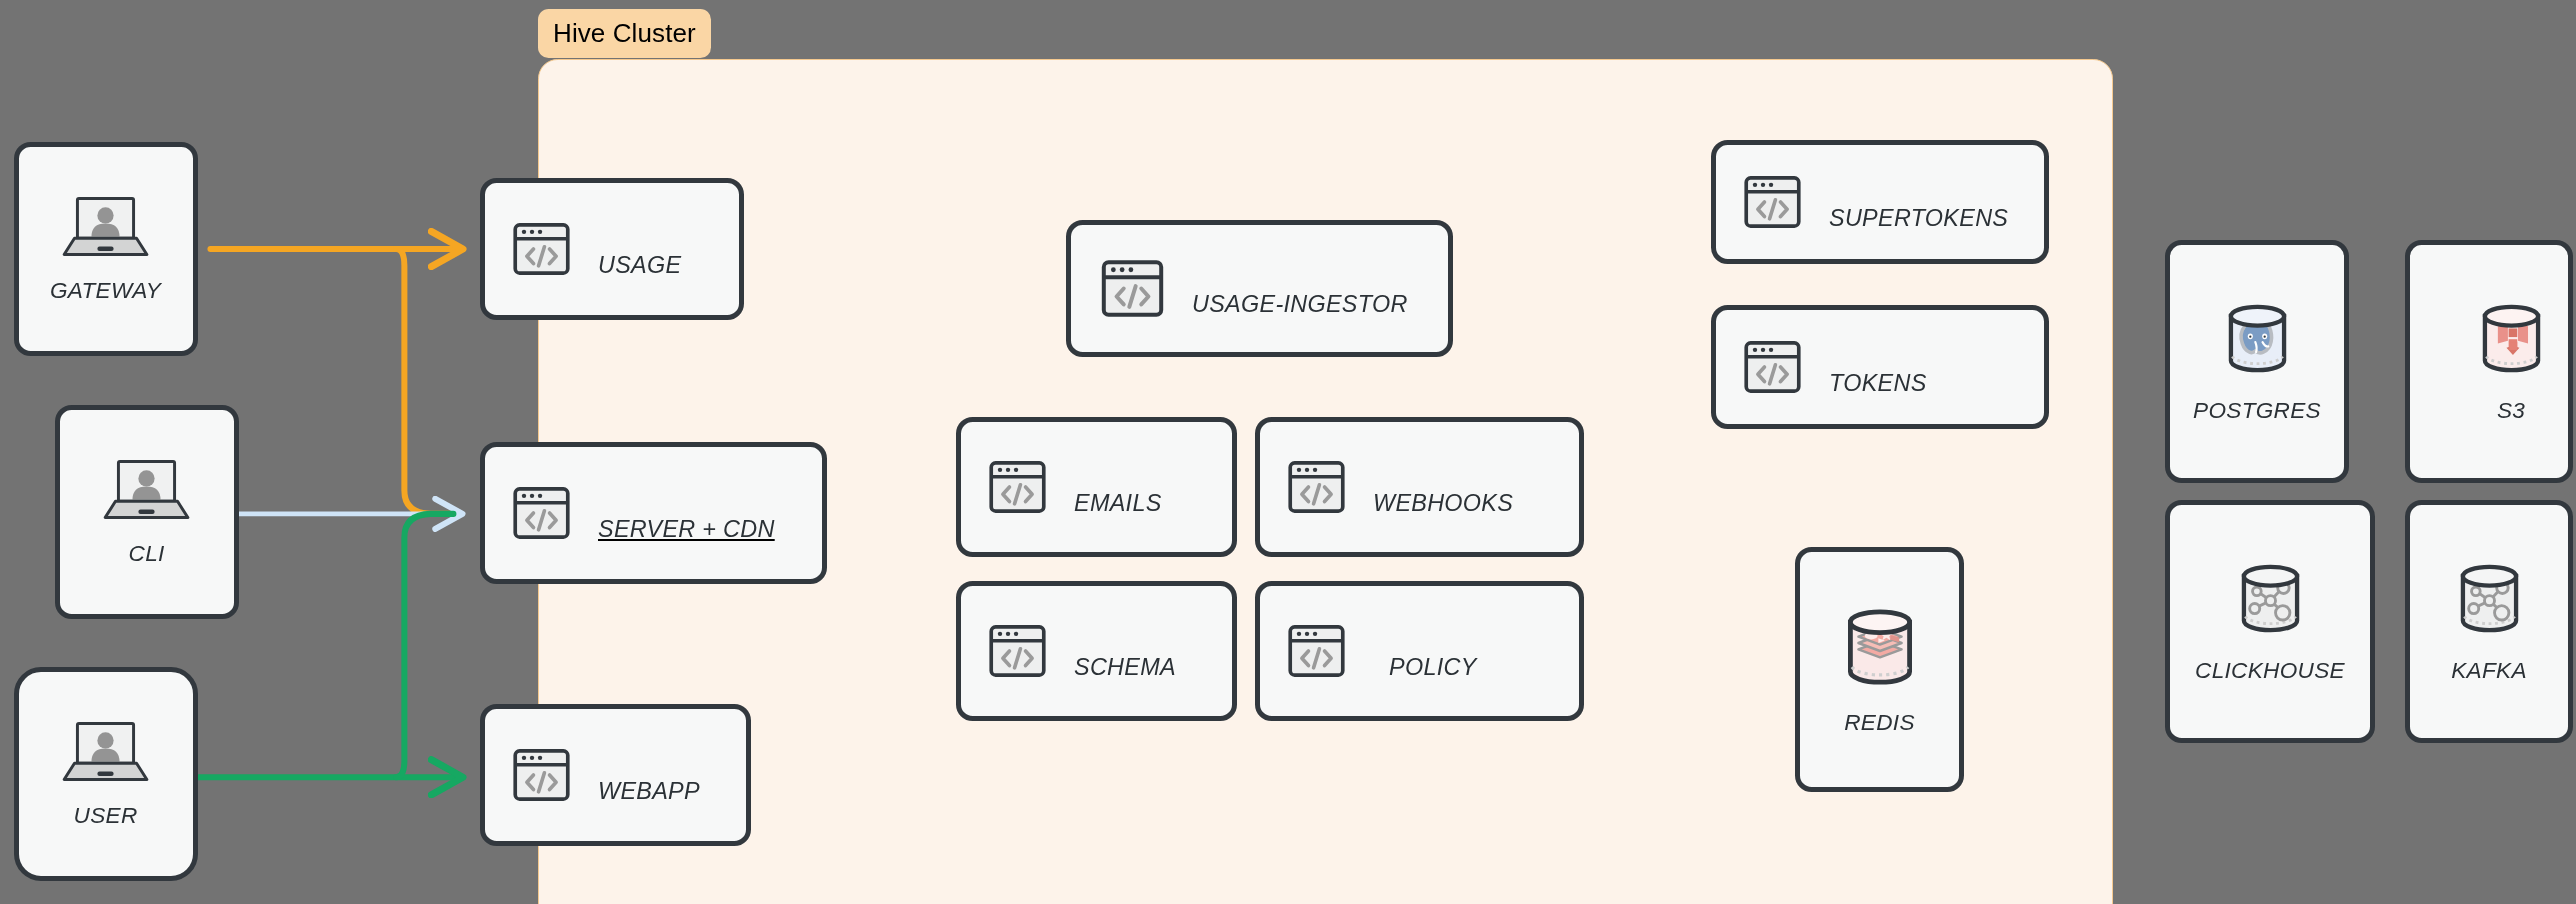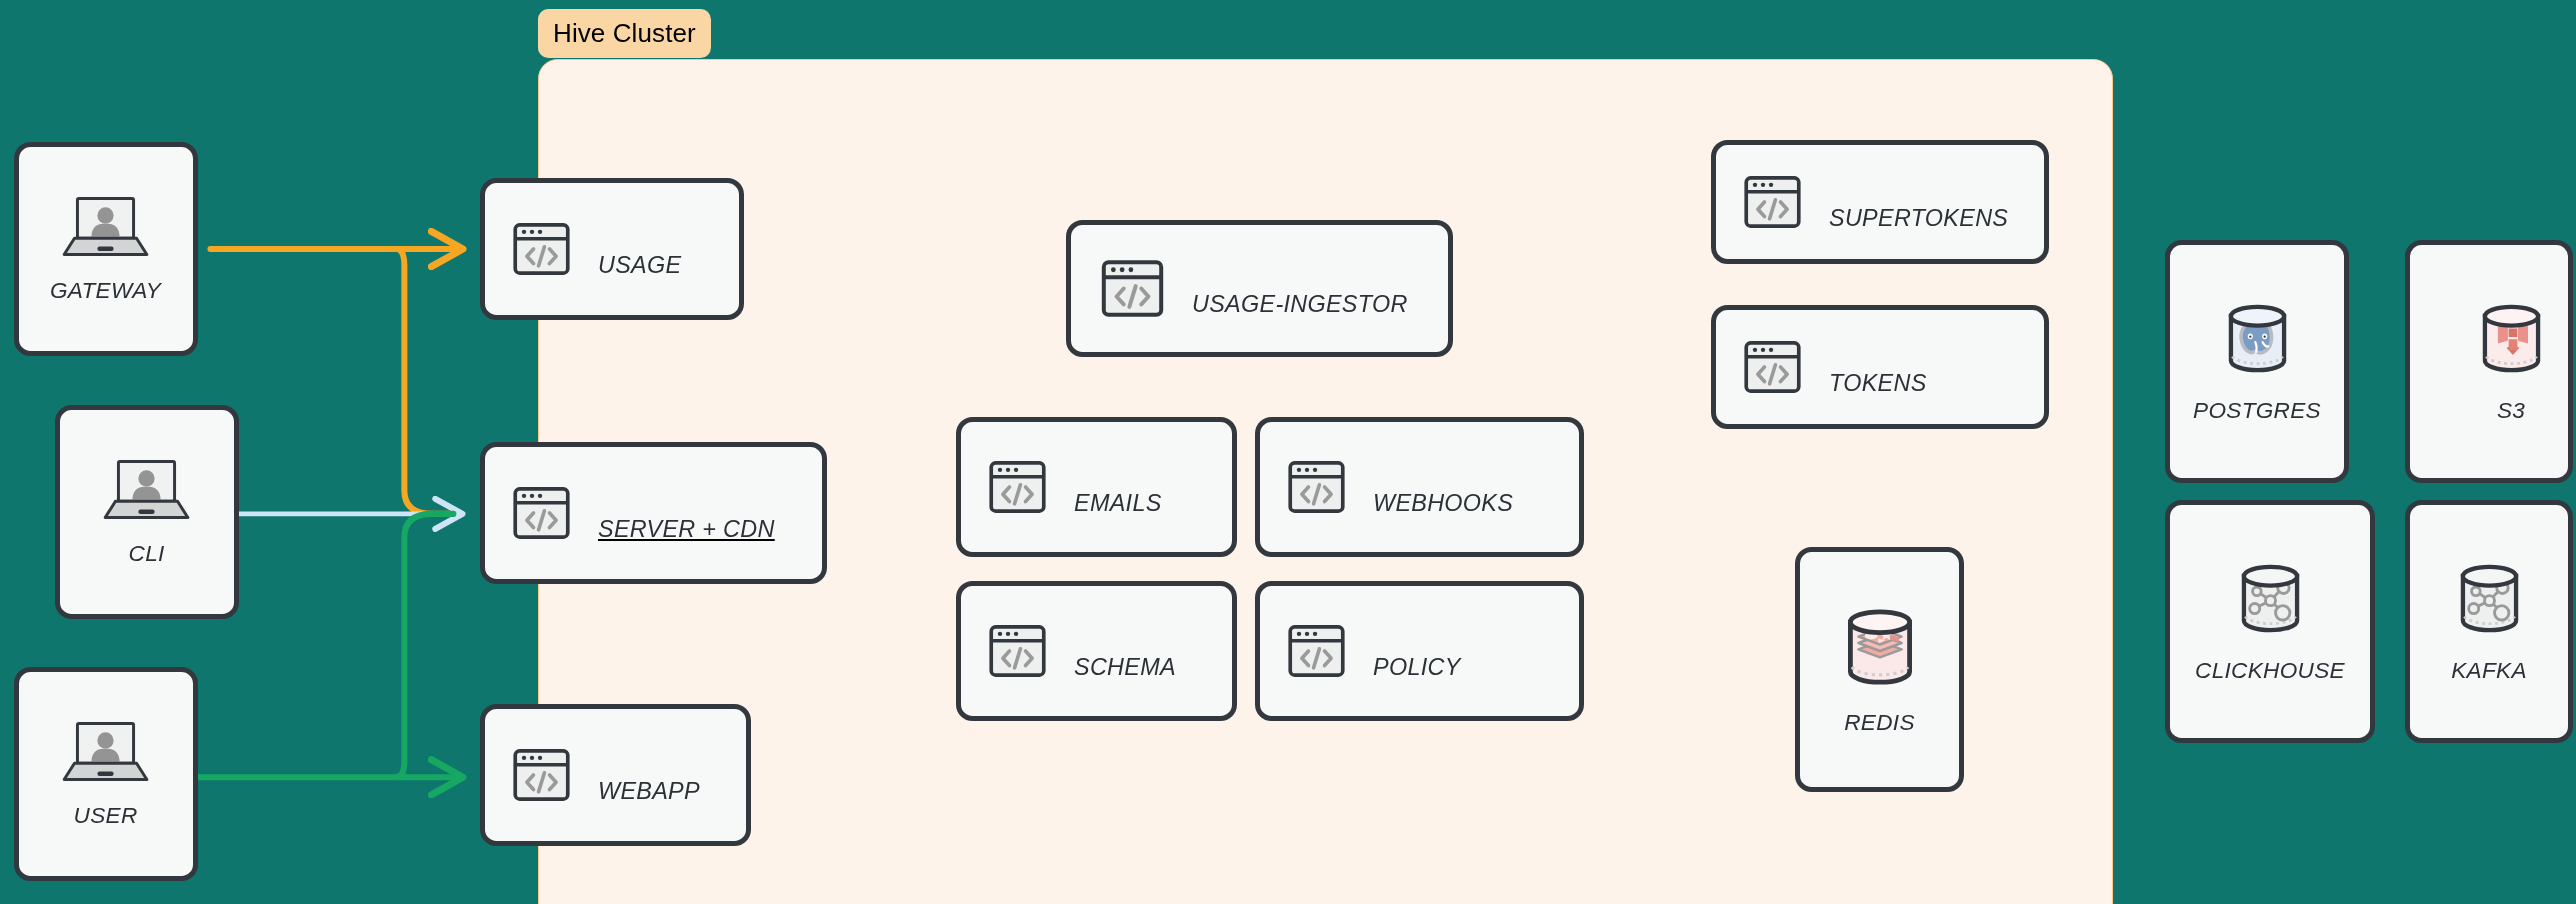--- a/index.html
+++ b/index.html
@@ -5,21 +5,21 @@
 <style>
   html,body{margin:0;padding:0;background:#000;}
   body{
     font-family:"Liberation Sans","DejaVu Sans",sans-serif;
     -webkit-font-smoothing:antialiased;
   }
   #stage{
     position:relative;
     width:2576px;
     height:904px;
-    background:#0f766e;
+    background:#737373;
     overflow:hidden;
   }
 
   
   .cluster-panel{
     position:absolute;
     background:#fdf3ea;
     border:1.5px solid #f5c98f;
     border-radius:19.6px;
     box-sizing:border-box;
@@ -121,21 +121,21 @@
       <rect x="22" y="6" width="76" height="54" rx="2" fill="#f0f1f1" stroke="#32383e" stroke-width="4"></rect>
       <circle cx="60" cy="29" r="11" fill="#949494"></circle>
       <path d="M41 58 q0 -18 19 -18 q19 0 19 18 z" fill="#949494"></path>
       <path d="M22 60 L98 60" stroke="#32383e" stroke-width="3" stroke-dasharray="4 4"></path>
       <path d="M18 60 L102 60 L116 82 L4 82 Z" fill="#d3d4d4" stroke="#32383e" stroke-width="4" stroke-linejoin="round"></path>
       <rect x="49" y="71" width="22" height="6" rx="3" fill="#32383e"></rect>
     </svg>
     <span class="node-label">CLI</span>
   </div>
 
-  <div class="node col" style="left:13.6px; top:667px; width:184px; height:214px;">
+  <div class="node col" style="left:13.6px; top:667px; width:184px; height:214px;border-radius:27px;">
     <svg class="icon icon-laptop" viewBox="0 0 120 88">
       <rect x="22" y="6" width="76" height="54" rx="2" fill="#f0f1f1" stroke="#32383e" stroke-width="4"></rect>
       <circle cx="60" cy="29" r="11" fill="#949494"></circle>
       <path d="M41 58 q0 -18 19 -18 q19 0 19 18 z" fill="#949494"></path>
       <path d="M22 60 L98 60" stroke="#32383e" stroke-width="3" stroke-dasharray="4 4"></path>
       <path d="M18 60 L102 60 L116 82 L4 82 Z" fill="#d3d4d4" stroke="#32383e" stroke-width="4" stroke-linejoin="round"></path>
       <rect x="49" y="71" width="22" height="6" rx="3" fill="#32383e"></rect>
     </svg>
     <span class="node-label">USER</span>
   </div>
@@ -231,21 +231,21 @@
       <circle cx="16" cy="13.5" r="3" fill="#32383e"></circle>
       <circle cx="27" cy="13.5" r="3" fill="#32383e"></circle>
       <circle cx="38" cy="13.5" r="3" fill="#32383e"></circle>
       <path d="M29 37 L20 47 L29 57" fill="none" stroke="#9a9a9a" stroke-width="5" stroke-linecap="round" stroke-linejoin="round"></path>
       <path d="M51 37 L60 47 L51 57" fill="none" stroke="#9a9a9a" stroke-width="5" stroke-linecap="round" stroke-linejoin="round"></path>
       <path d="M44 34 L36 60" fill="none" stroke="#9a9a9a" stroke-width="5" stroke-linecap="round"></path>
     </svg>
     <span class="node-label">SCHEMA</span>
   </div>
 
-  <div class="node row" style="left:1255px; top:581px; width:329px; height:140px;">
+  <div class="node row" style="left:1255px; top:581px; width:329px; height:140px;gap:16px;">
     <svg class="icon icon-svc" viewBox="0 0 80 74">
       <rect x="4" y="4" width="72" height="66" rx="6" fill="#eeefef" stroke="#32383e" stroke-width="5"></rect>
       <path d="M4 23 L76 23" stroke="#32383e" stroke-width="5"></path>
       <circle cx="16" cy="13.5" r="3" fill="#32383e"></circle>
       <circle cx="27" cy="13.5" r="3" fill="#32383e"></circle>
       <circle cx="38" cy="13.5" r="3" fill="#32383e"></circle>
       <path d="M29 37 L20 47 L29 57" fill="none" stroke="#9a9a9a" stroke-width="5" stroke-linecap="round" stroke-linejoin="round"></path>
       <path d="M51 37 L60 47 L51 57" fill="none" stroke="#9a9a9a" stroke-width="5" stroke-linecap="round" stroke-linejoin="round"></path>
       <path d="M44 34 L36 60" fill="none" stroke="#9a9a9a" stroke-width="5" stroke-linecap="round"></path>
     </svg>

